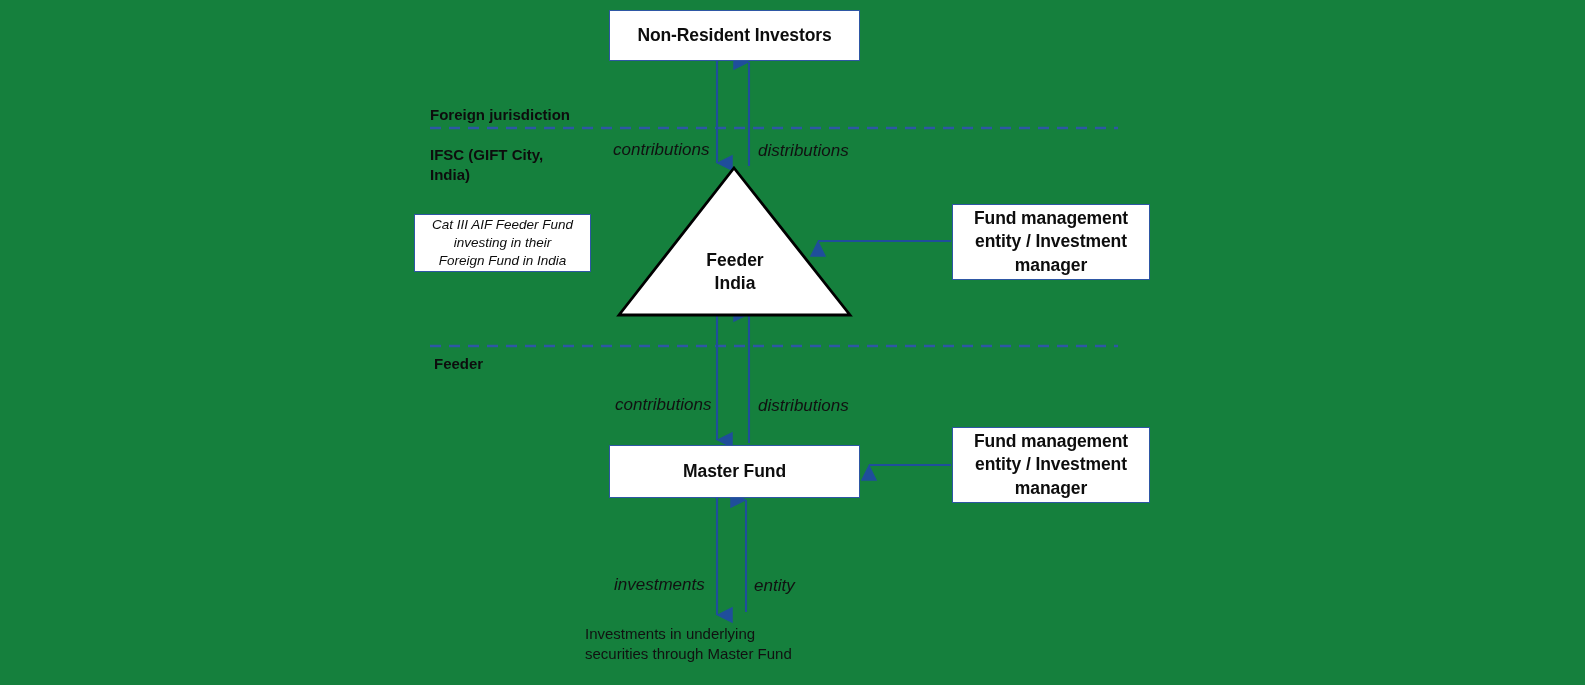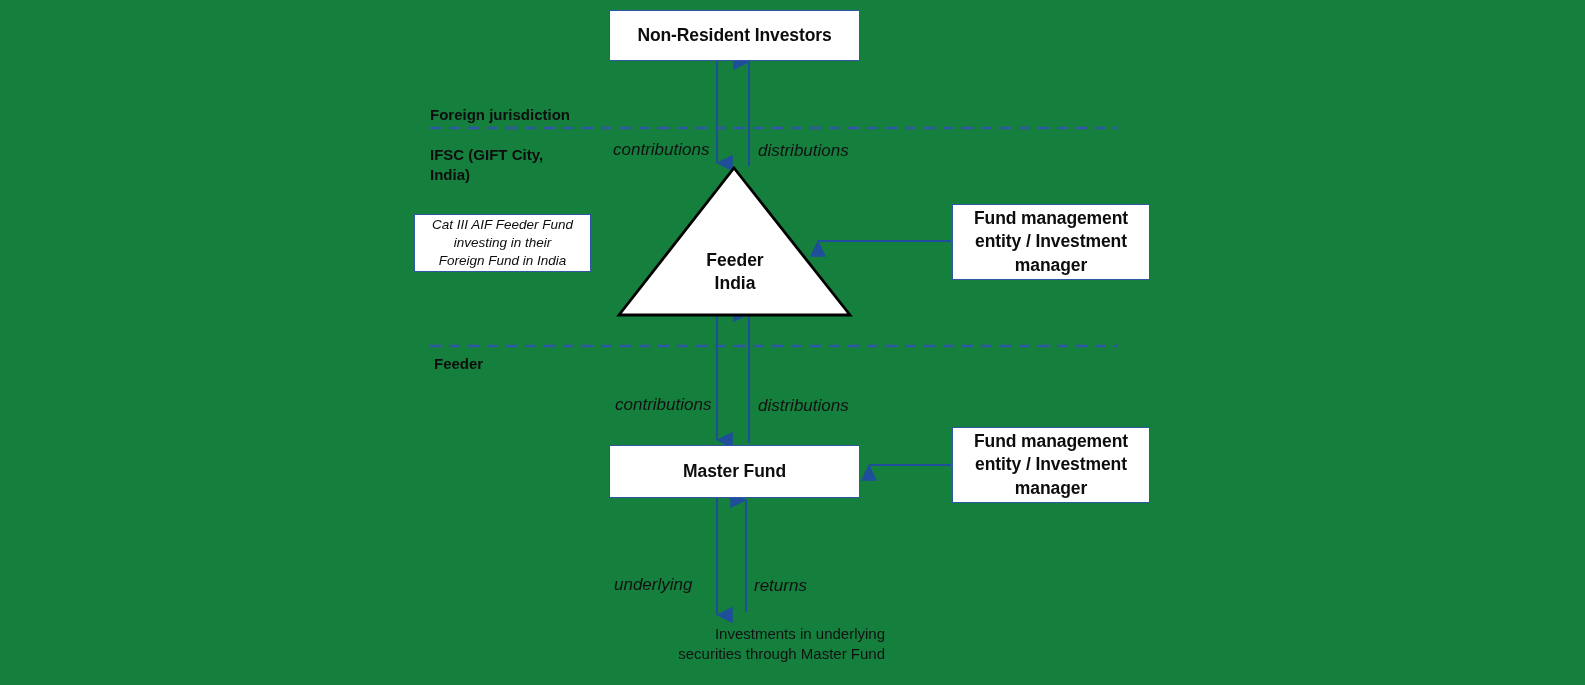--- a/index.html
+++ b/index.html
@@ -68,21 +68,21 @@
     font-style: italic;
     font-size: 17px;
     color: #111111;
     white-space: nowrap;
   }
 
   
   .caption {
     font-size: 15px;
     line-height: 1.3;
-    text-align: right;
+    text-align: left;
     color: #111111;
   }
 
   svg { display: block; overflow: visible; }
 </style>
 </head>
 <body>
 
 <div id="canvas">
 
@@ -169,21 +169,21 @@
       <div class="box-title">manager</div>
     </div>
   </div>
 
   <div class="abs flow-label" style="left:613px; top:140px;">contributions</div>
   <div class="abs flow-label" style="left:758px; top:141px;">distributions</div>
 
   <div class="abs flow-label" style="left:615px; top:395px;">contributions</div>
   <div class="abs flow-label" style="left:758px; top:396px;">distributions</div>
 
-  <div class="abs flow-label" style="left:614px; top:575px;">underlying</div>
-  <div class="abs flow-label" style="left:754px; top:576px;">returns</div>
+  <div class="abs flow-label" style="left:614px; top:575px;">investments</div>
+  <div class="abs flow-label" style="left:754px; top:576px;">entity</div>
 
   <div class="abs" style="left:585px; top:624px; width:300px;">
     <div class="caption">Investments in underlying</div>
     <div class="caption">securities through Master Fund</div>
   </div>
 
 </div>
 
 </body></html>

